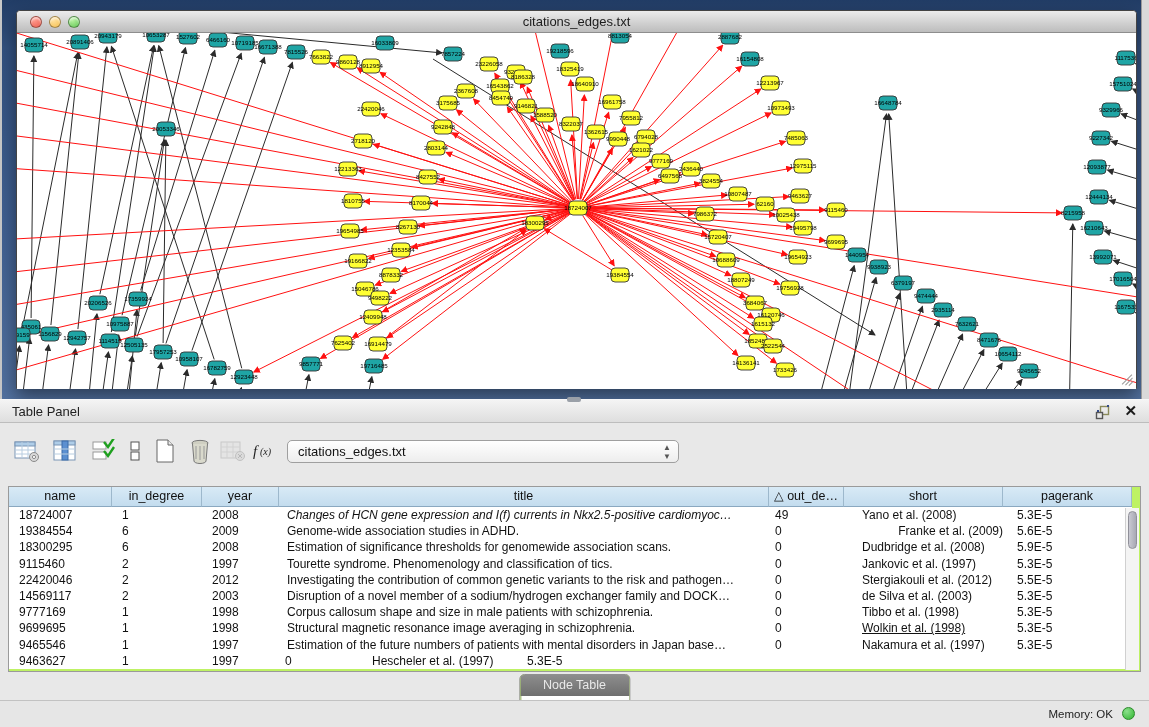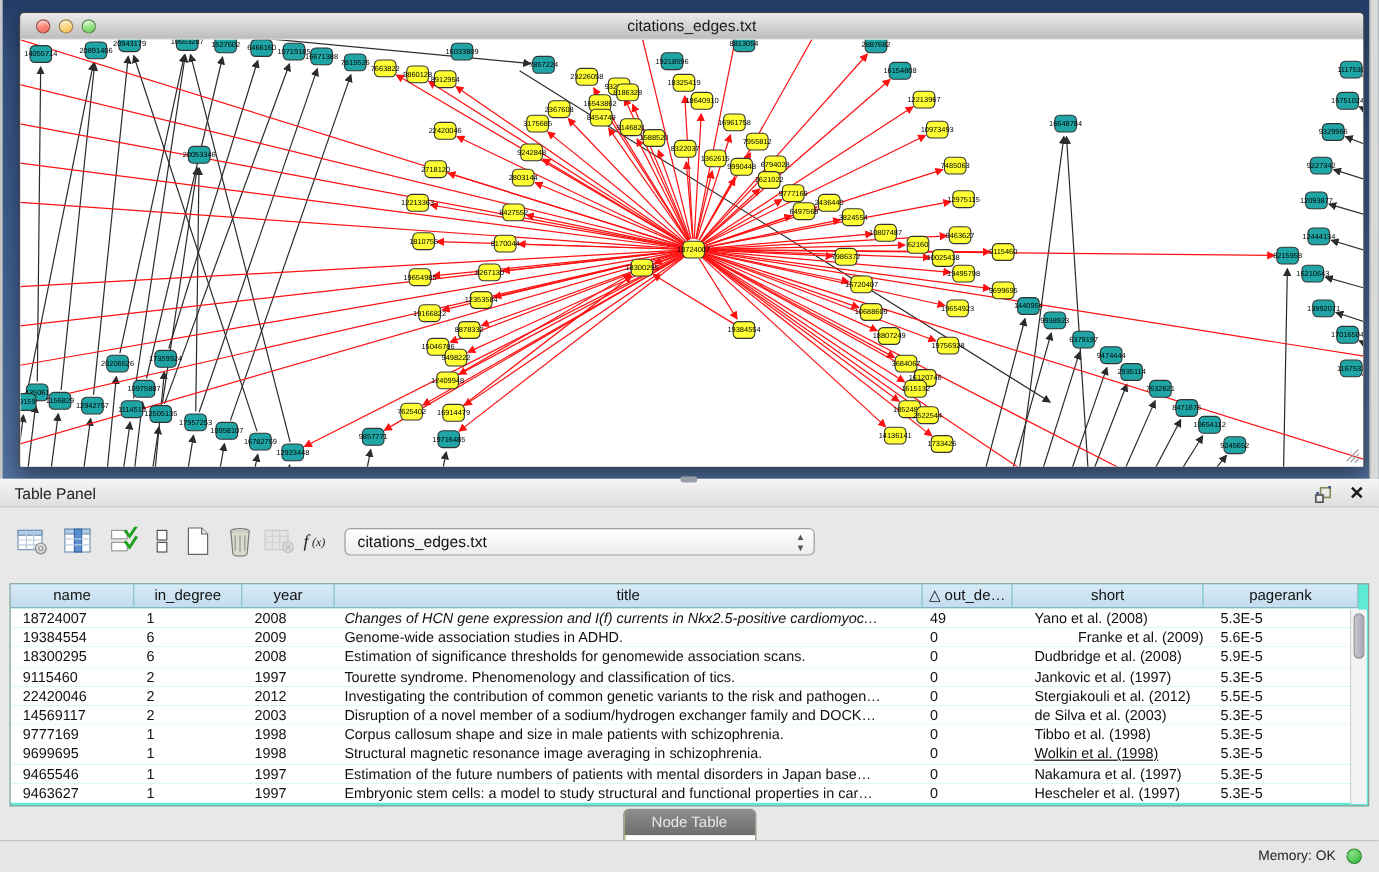--- a/index.html
+++ b/index.html
@@ -39,21 +39,21 @@
 
   #toolbar { position:absolute; left:0; top:423px; width:1149px; height:62px; background:#e8e8e8; }
   .tool-btn { position:absolute; top:13px; width:30px; height:30px; border:none; background:transparent; cursor:pointer; }
   .tool-btn svg { display:block; margin:auto; }
   #combo { position:absolute; left:287px; top:17px; width:392px; height:23px;
     background:linear-gradient(180deg,#ffffff,#ededed); border:1px solid #9f9f9f; border-radius:5px;
     font-size:13px; color:#111; line-height:21px; padding-left:10px; cursor:pointer; }
   #combo-arrows { position:absolute; right:7px; top:2px; font-size:8px; line-height:9px; color:#555; text-align:center; }
 
   #table-box { position:absolute; left:8px; top:486px; width:1133px; height:186px;
-    background:#5eead4; border:1px solid #9a9a9a; }
+    background:#bef264; border:1px solid #9a9a9a; }
   #thead { position:absolute; left:0; top:0; height:20px; width:1123px; display:flex; }
   .th { height:20px; background:linear-gradient(180deg,#d8eaf6,#c3dcee); border-right:1px solid #9db8cc;
     border-bottom:1px solid #8aa8c0; font-size:12.5px; color:#111; text-align:center; line-height:19px;
     overflow:hidden; white-space:nowrap; cursor:pointer; }
   #tbody { position:absolute; left:0; top:20px; width:1123px; }
   .tr { display:flex; height:16.2px; background:#fff; cursor:default; }
   .td { font-size:12px; color:#111; line-height:16px; overflow:hidden; white-space:nowrap; }
   #vscroll { position:absolute; right:1px; top:21px; bottom:1px; width:14px; background:#f4f4f4; border-left:1px solid #d0d0d0; }
   #vthumb { position:absolute; left:2px; top:3px; width:9px; height:38px; background:linear-gradient(90deg,#c9c9d2,#a8a8b4); border:1px solid #909099; border-radius:5px; }
 
@@ -912,21 +912,20 @@
           <div class="td" style="width: 77px; padding-left: 10px;">1997</div>
           <div class="td" style="width: 490px; padding-left: 8px;">Estimation of the future numbers of patients with mental disorders in Japan base…</div>
           <div class="td" style="width: 75px; padding-left: 6px;">0</div>
           <div class="td" style="width: 159px; padding-left: 18px;">Nakamura et al. (1997)</div>
           <div class="td" style="width: 129px; padding-left: 14px;">5.3E-5</div>
         </div>
         <div class="tr">
           <div class="td" style="width: 103px; padding-left: 10px;">9463627</div>
           <div class="td" style="width: 90px; padding-left: 10px;">1</div>
           <div class="td" style="width: 77px; padding-left: 10px;">1997</div>
-          <div class="td" style="width: 490px; padding-left: 8px;">Embryonic stem cells: a model to study structural and functional properties in car…</div>
           <div class="td" style="width: 75px; padding-left: 6px;">0</div>
           <div class="td" style="width: 159px; padding-left: 18px;">Hescheler et al. (1997)</div>
           <div class="td" style="width: 129px; padding-left: 14px;">5.3E-5</div>
         </div>
       </div>
     <div id="vscroll">
       <div id="vthumb"></div>
     </div>
   </div>
 

